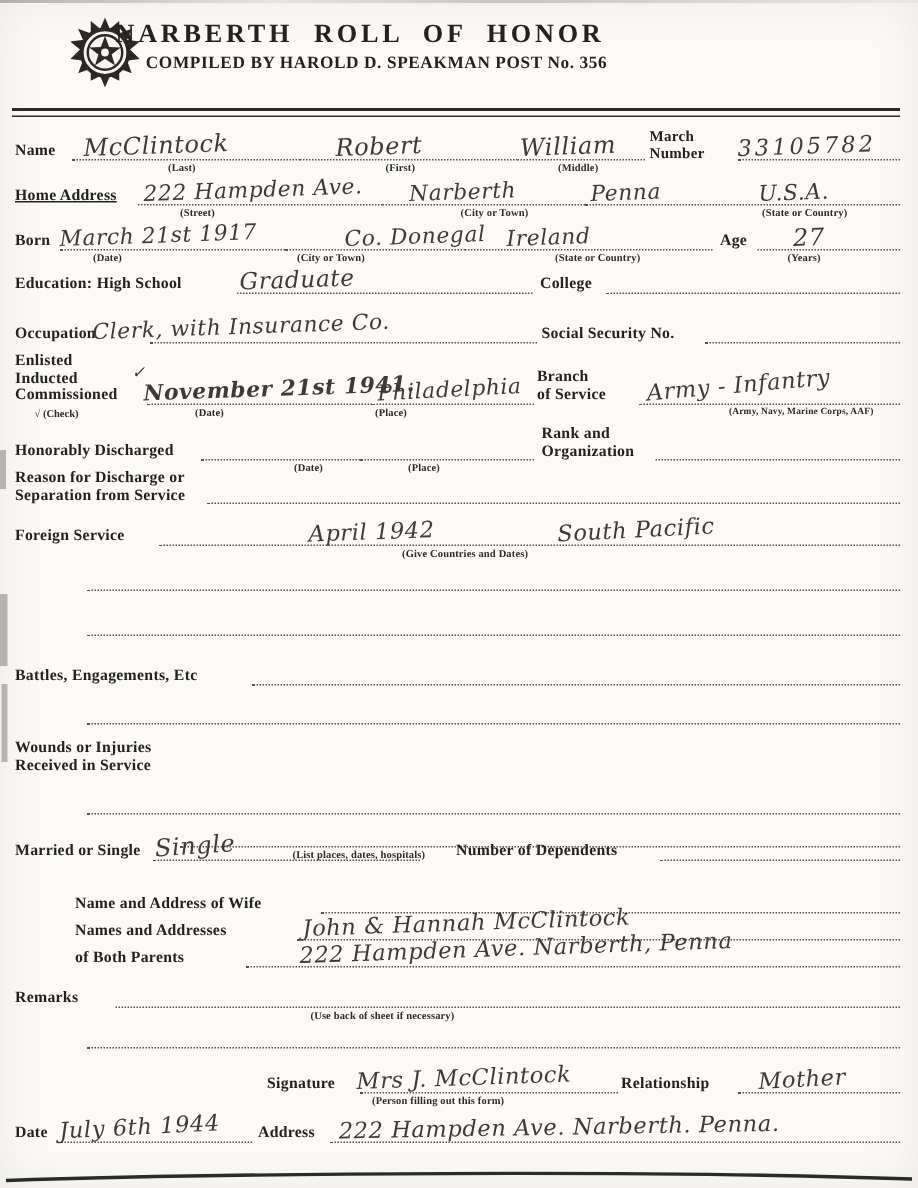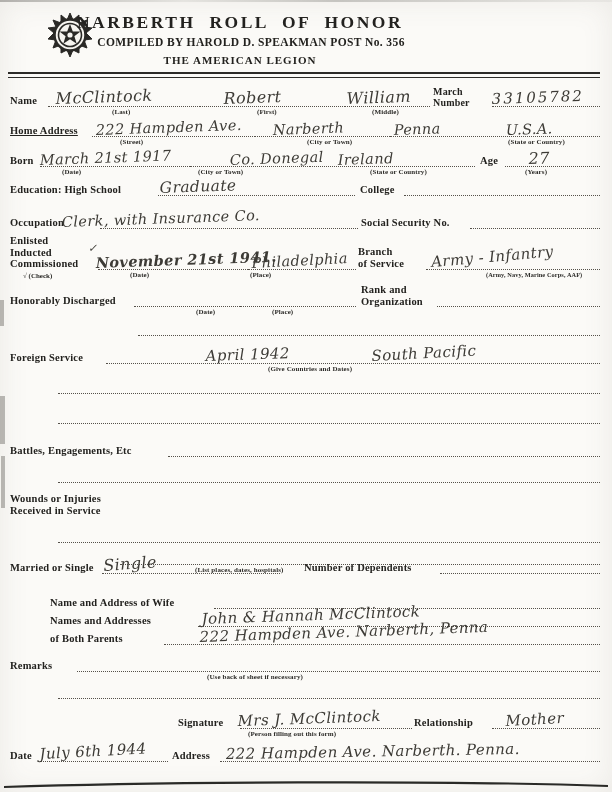--- a/index.html
+++ b/index.html
@@ -36,21 +36,20 @@
         <polygon points="23,1 26,8 32,3 32,11 40,8 37,15 45,16 39,21 45,27 37,28 40,36 32,33 32,41 26,38 23,45 20,38 14,41 14,33 6,36 9,28 1,27 7,21 1,16 9,15 6,8 14,11 14,3 20,8" fill="#2a2926"></polygon>
         <circle cx="23" cy="23" r="15.5" fill="#f6f4ef" stroke="#2a2926" stroke-width="2.5"></circle>
         <circle cx="23" cy="23" r="11.5" fill="none" stroke="#2a2926" stroke-width="1.6"></circle>
         <polygon points="23,12 25.8,19.4 33.5,19.6 27.4,24.3 29.7,31.7 23,27.2 16.3,31.7 18.6,24.3 12.5,19.6 20.2,19.4" fill="#2a2926" stroke="none"></polygon>
         <circle cx="23" cy="23" r="2.6" fill="#f6f4ef" stroke="none"></circle>
       </g>
     </svg>
   </div>
   <div class="hdr" style="left:0;width:480px;top:12px;font-size:17.5px;letter-spacing:2.5px;word-spacing:7px;">NARBERTH ROLL OF HONOR</div>
   <div class="hdr" style="left:0;width:480px;top:36px;font-size:11.5px;letter-spacing:.4px;margin-left:11px;">COMPILED BY HAROLD D. SPEAKMAN POST No. 356</div>
-  <div class="hdr" style="left:0;width:480px;top:54px;font-size:11px;letter-spacing:1px;">THE AMERICAN LEGION</div>
   <div class="rule" style="left:8px;width:592px;top:72px;"></div>
 
   <span class="lbl" style="left:10px;top:95px;">Name</span>
   <span class="seg" style="left:48px;width:152px;top:106px;">
     <span class="hw" style="left:8px;font-size:16px;">McClintock</span>
     <span class="sub" style="left:64px;">(Last)</span>
   </span>
   <span class="seg" style="left:200px;width:145px;top:106px;">
     <span class="hw" style="left:24px;font-size:16px;">Robert</span>
     <span class="sub" style="left:57px;">(First)</span>
@@ -145,20 +144,24 @@
   </span>
   <span class="seg" style="left:240px;width:116px;top:306px;">
     <span class="sub" style="left:32px;">(Place)</span>
   </span>
   <span class="stack" style="left:361px;top:284px;">
     <span>Rank and</span><br>
     <span>Organization</span>
   </span>
   <span class="seg" style="left:437px;width:163px;top:306px;"></span>
 
+  <span class="stack" style="left:10px;top:313px;">
+    <span>Reason for Discharge or</span><br>
+    <span>Separation from Service</span>
+  </span>
   <span class="seg" style="left:138px;width:462px;top:335px;"></span>
 
   <span class="lbl" style="left:10px;top:352px;">Foreign Service</span>
   <span class="seg" style="left:106px;width:494px;top:363px;">
     <span class="hw" style="left:100px;font-size:15px;">April 1942</span>
     <span class="hw" style="left:266px;font-size:15px;transform:rotate(-3deg);">South Pacific</span>
     <span class="sub" style="left:162px;">(Give Countries and Dates)</span>
   </span>
 
   <span class="seg" style="left:58px;width:542px;top:393px;"></span>

